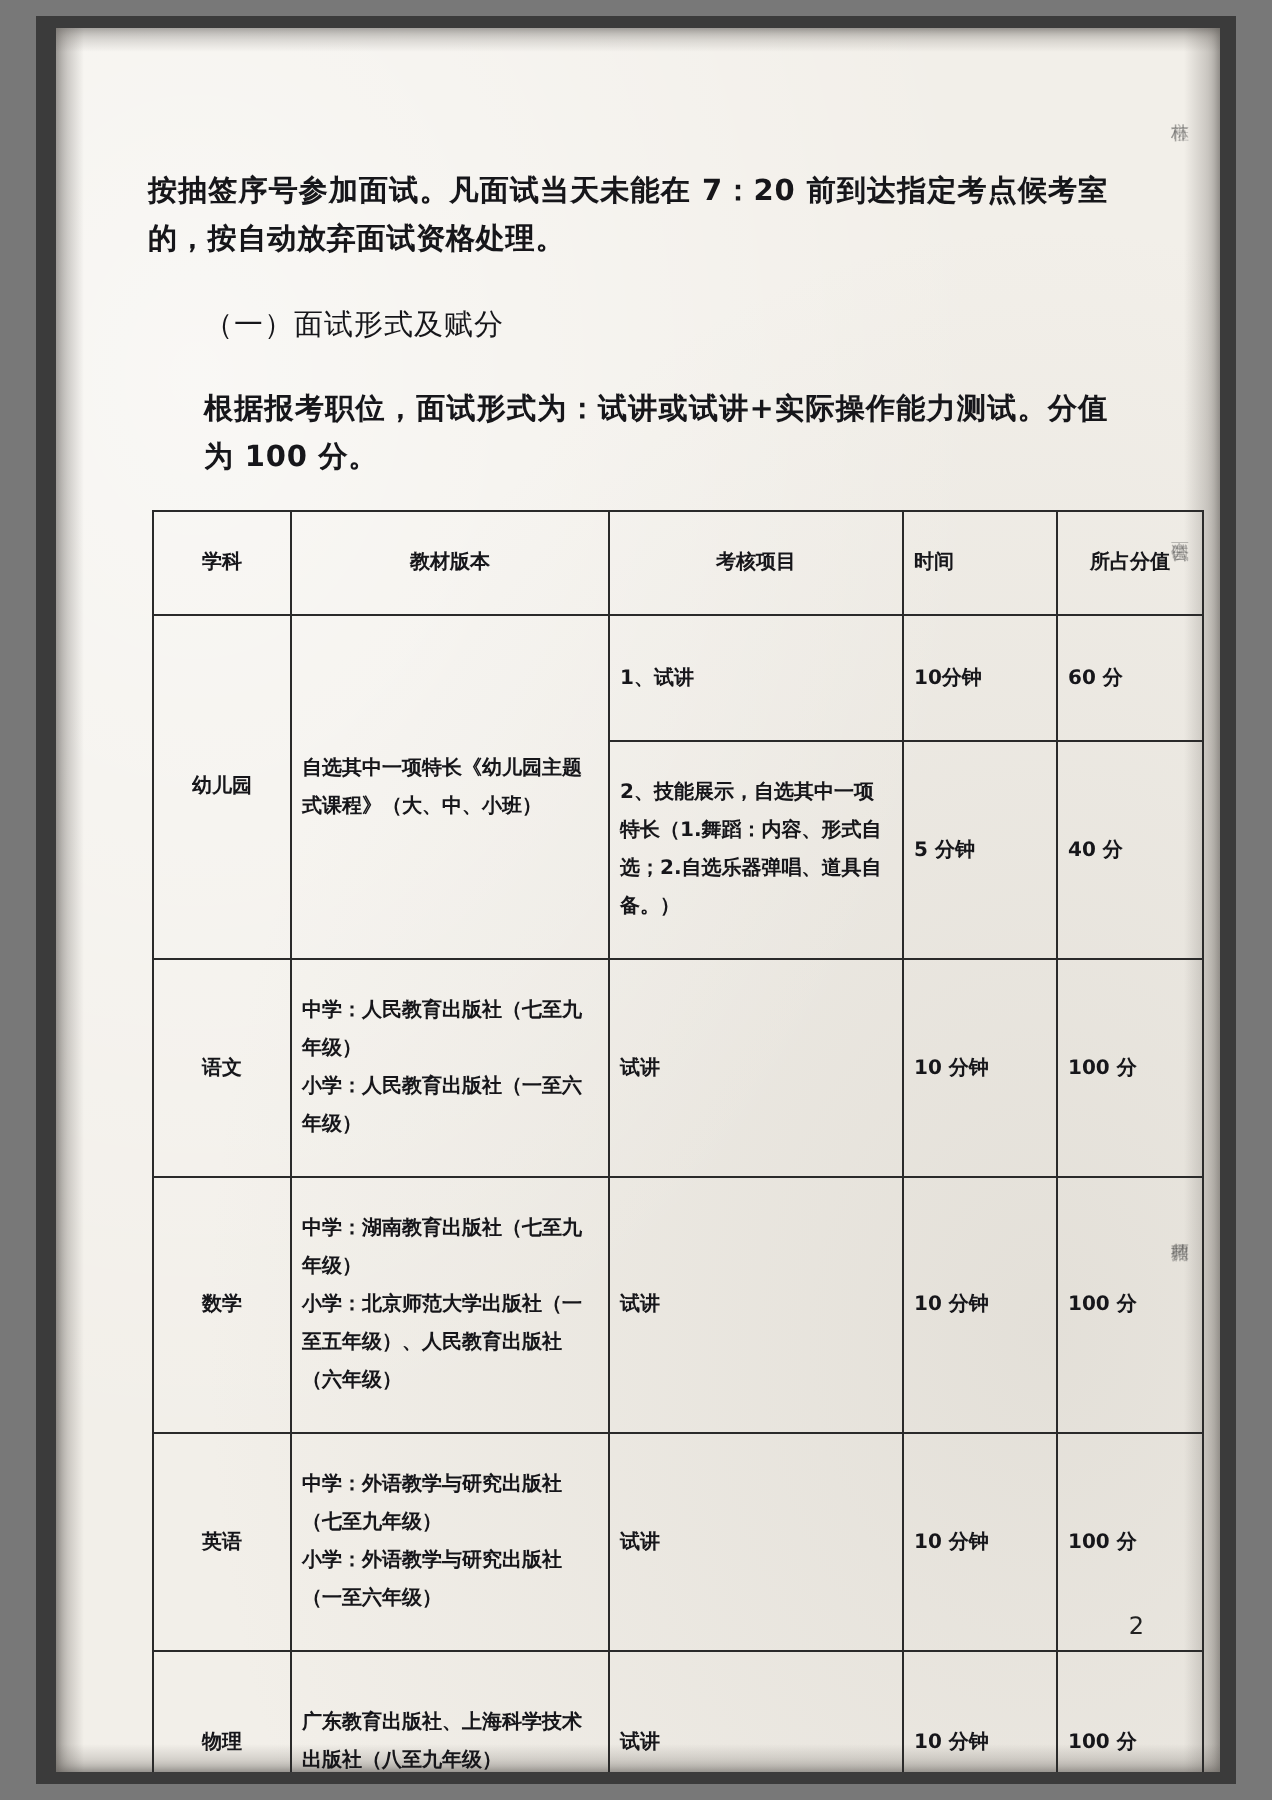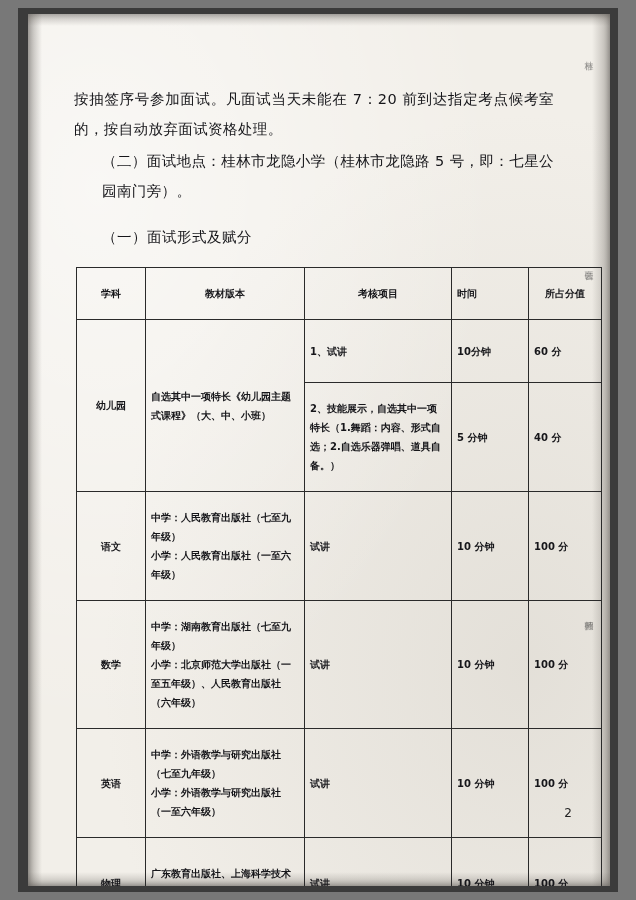--- a/index.html
+++ b/index.html
@@ -69,24 +69,25 @@
     position: absolute;
     left: 46px;
     top: 70px;
     width: 480px;
     color: #16161a;
   }
 
   .para {
     font-family: "DejaVu Sans", "Liberation Sans", sans-serif;
     font-size: 14.5px;
-    line-height: 30px;
+    line-height: 24px;
     letter-spacing: 0.4px;
     margin: 0 0 2px 0;
     text-align: justify;
+    font-weight: bold;
   }
   .para.ind2 { padding-left: 28px; text-indent: 0; }
 
   .section-head {
     font-size: 14.5px;
     line-height: 32px;
     padding-left: 28px;
     letter-spacing: 0.5px;
   }
 
@@ -153,25 +154,25 @@
   <div class="edge-dark-bottom"></div>
 
   <div class="bleed" style="left:556px; top:40px; height:70px;">桂林市</div>
   <div class="bleed" style="left:556px; top:250px; height:90px;">面试公告</div>
   <div class="bleed" style="left:556px; top:600px; height:80px;">教师招聘</div>
 
   <div class="content">
 
     <p class="para">按抽签序号参加面试。凡面试当天未能在 7：20 前到达指定考点候考室的，按自动放弃面试资格处理。</p>
 
-    <p class="para ind2">（二）面试地点：桂林市龙隐小学（桂林市龙隐路 5 号，即：七星公园南门旁）。</p>
 
 
     <p class="section-head">（一）面试形式及赋分</p>
 
+    <p class="para ind2">根据报考职位，面试形式为：试讲或试讲+实际操作能力测试。分值为 100 分。</p>
 
     <table class="grid">
       <thead>
         <tr class="hdr-row">
           <th class="col-subject">学科</th>
           <th class="col-textbook">教材版本</th>
           <th class="col-item">考核项目</th>
           <th class="col-time">时间</th>
           <th class="col-score">所占分值</th>
         </tr>

